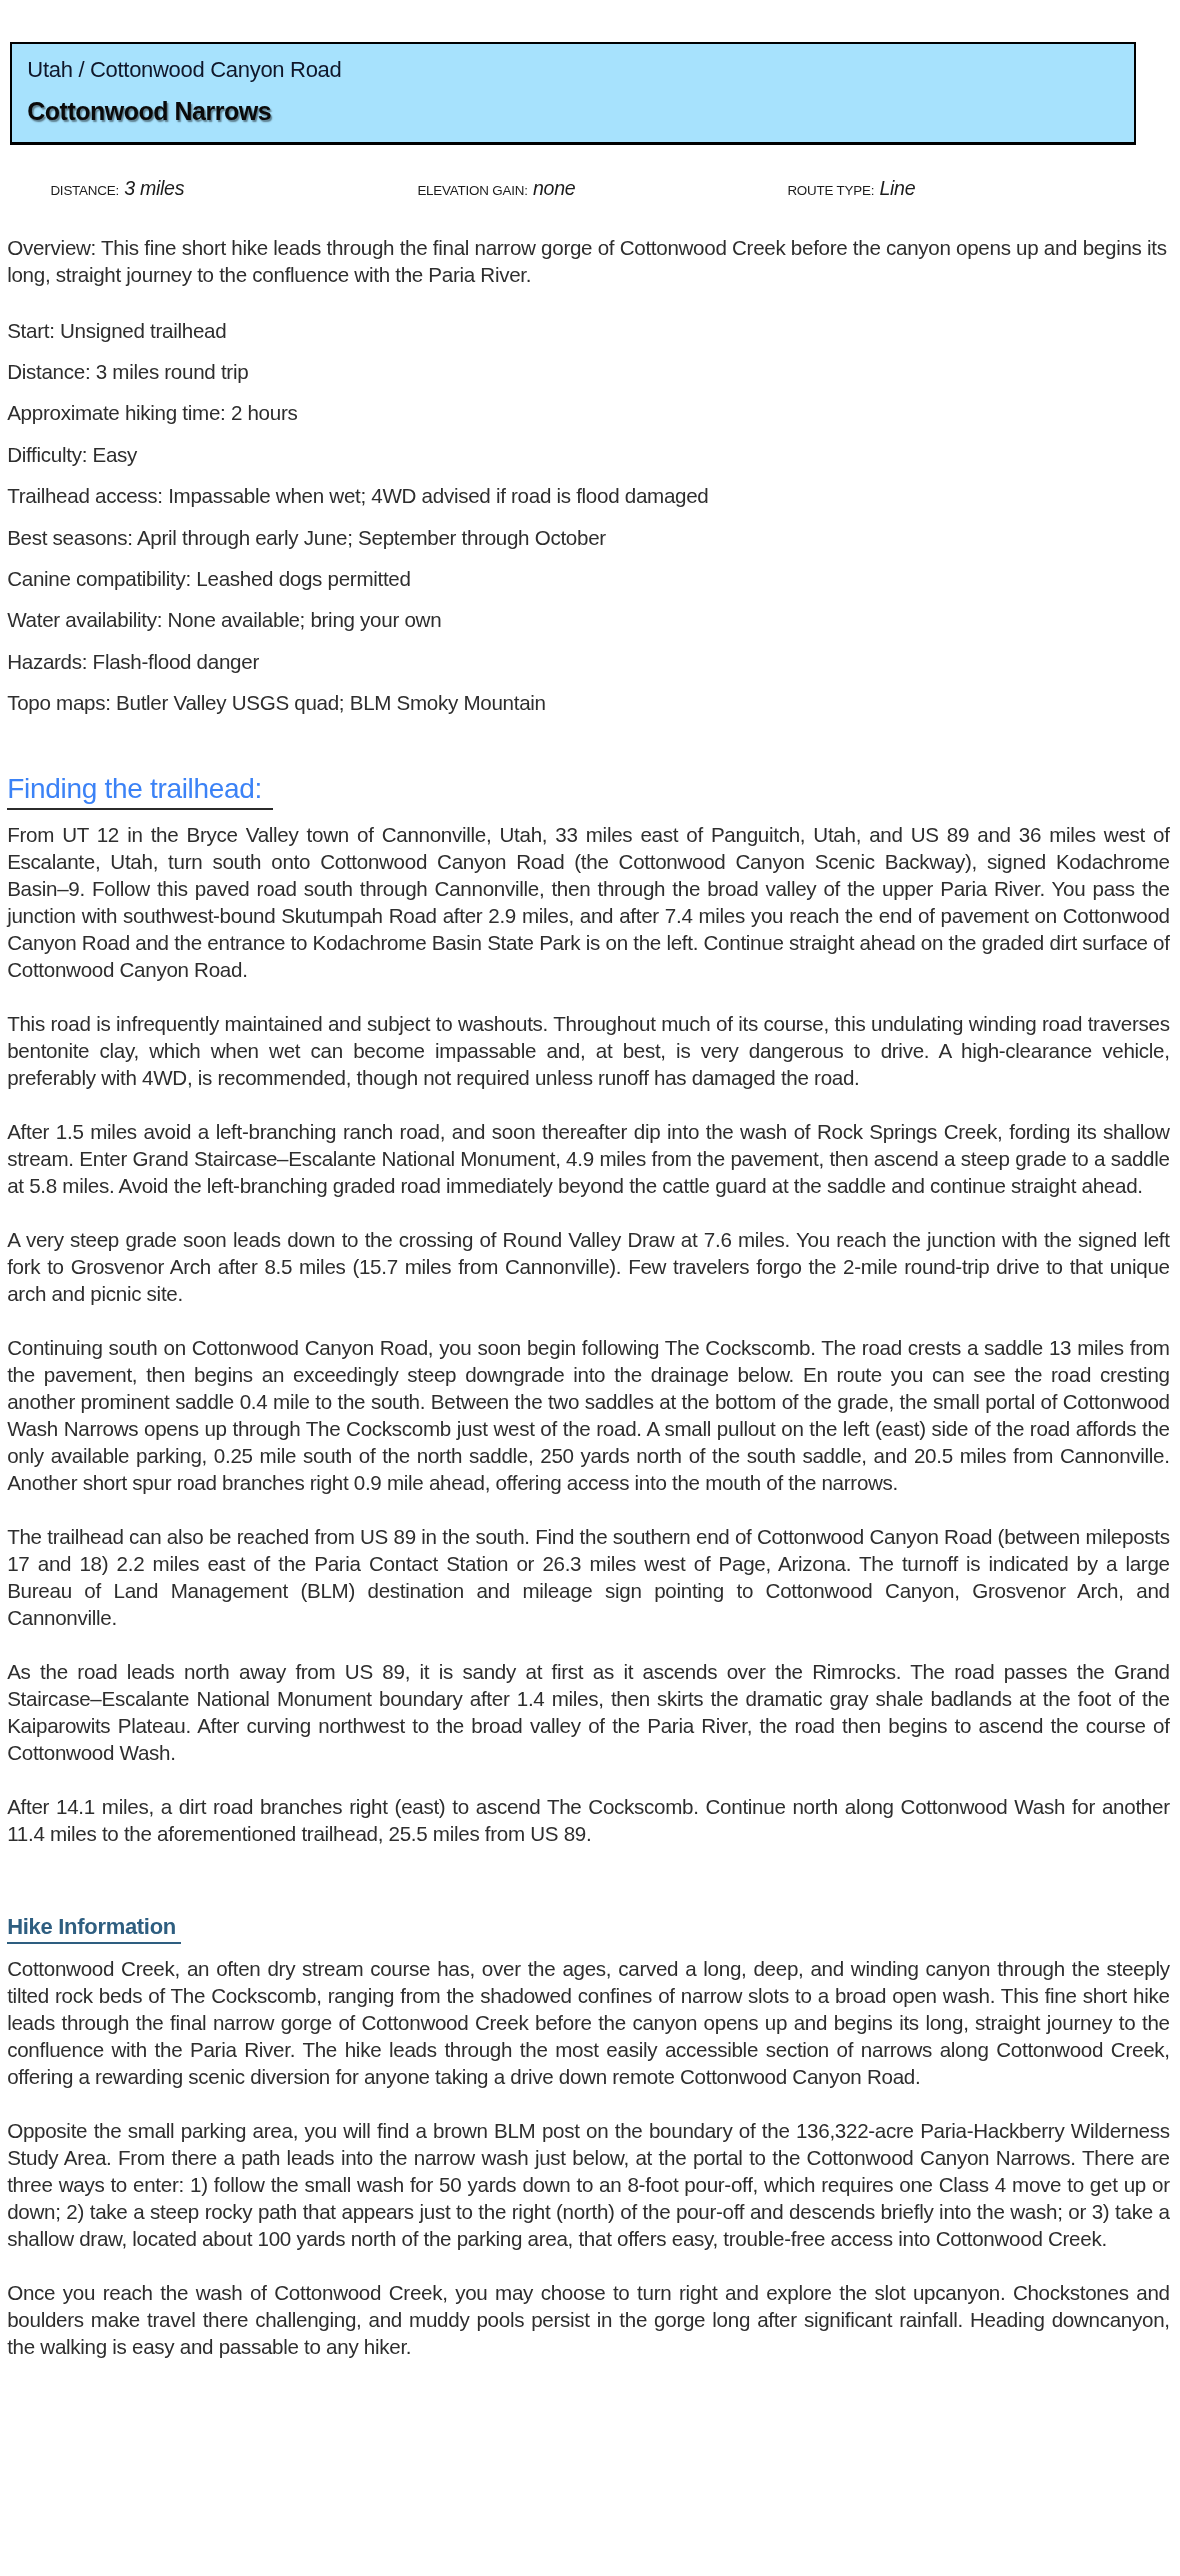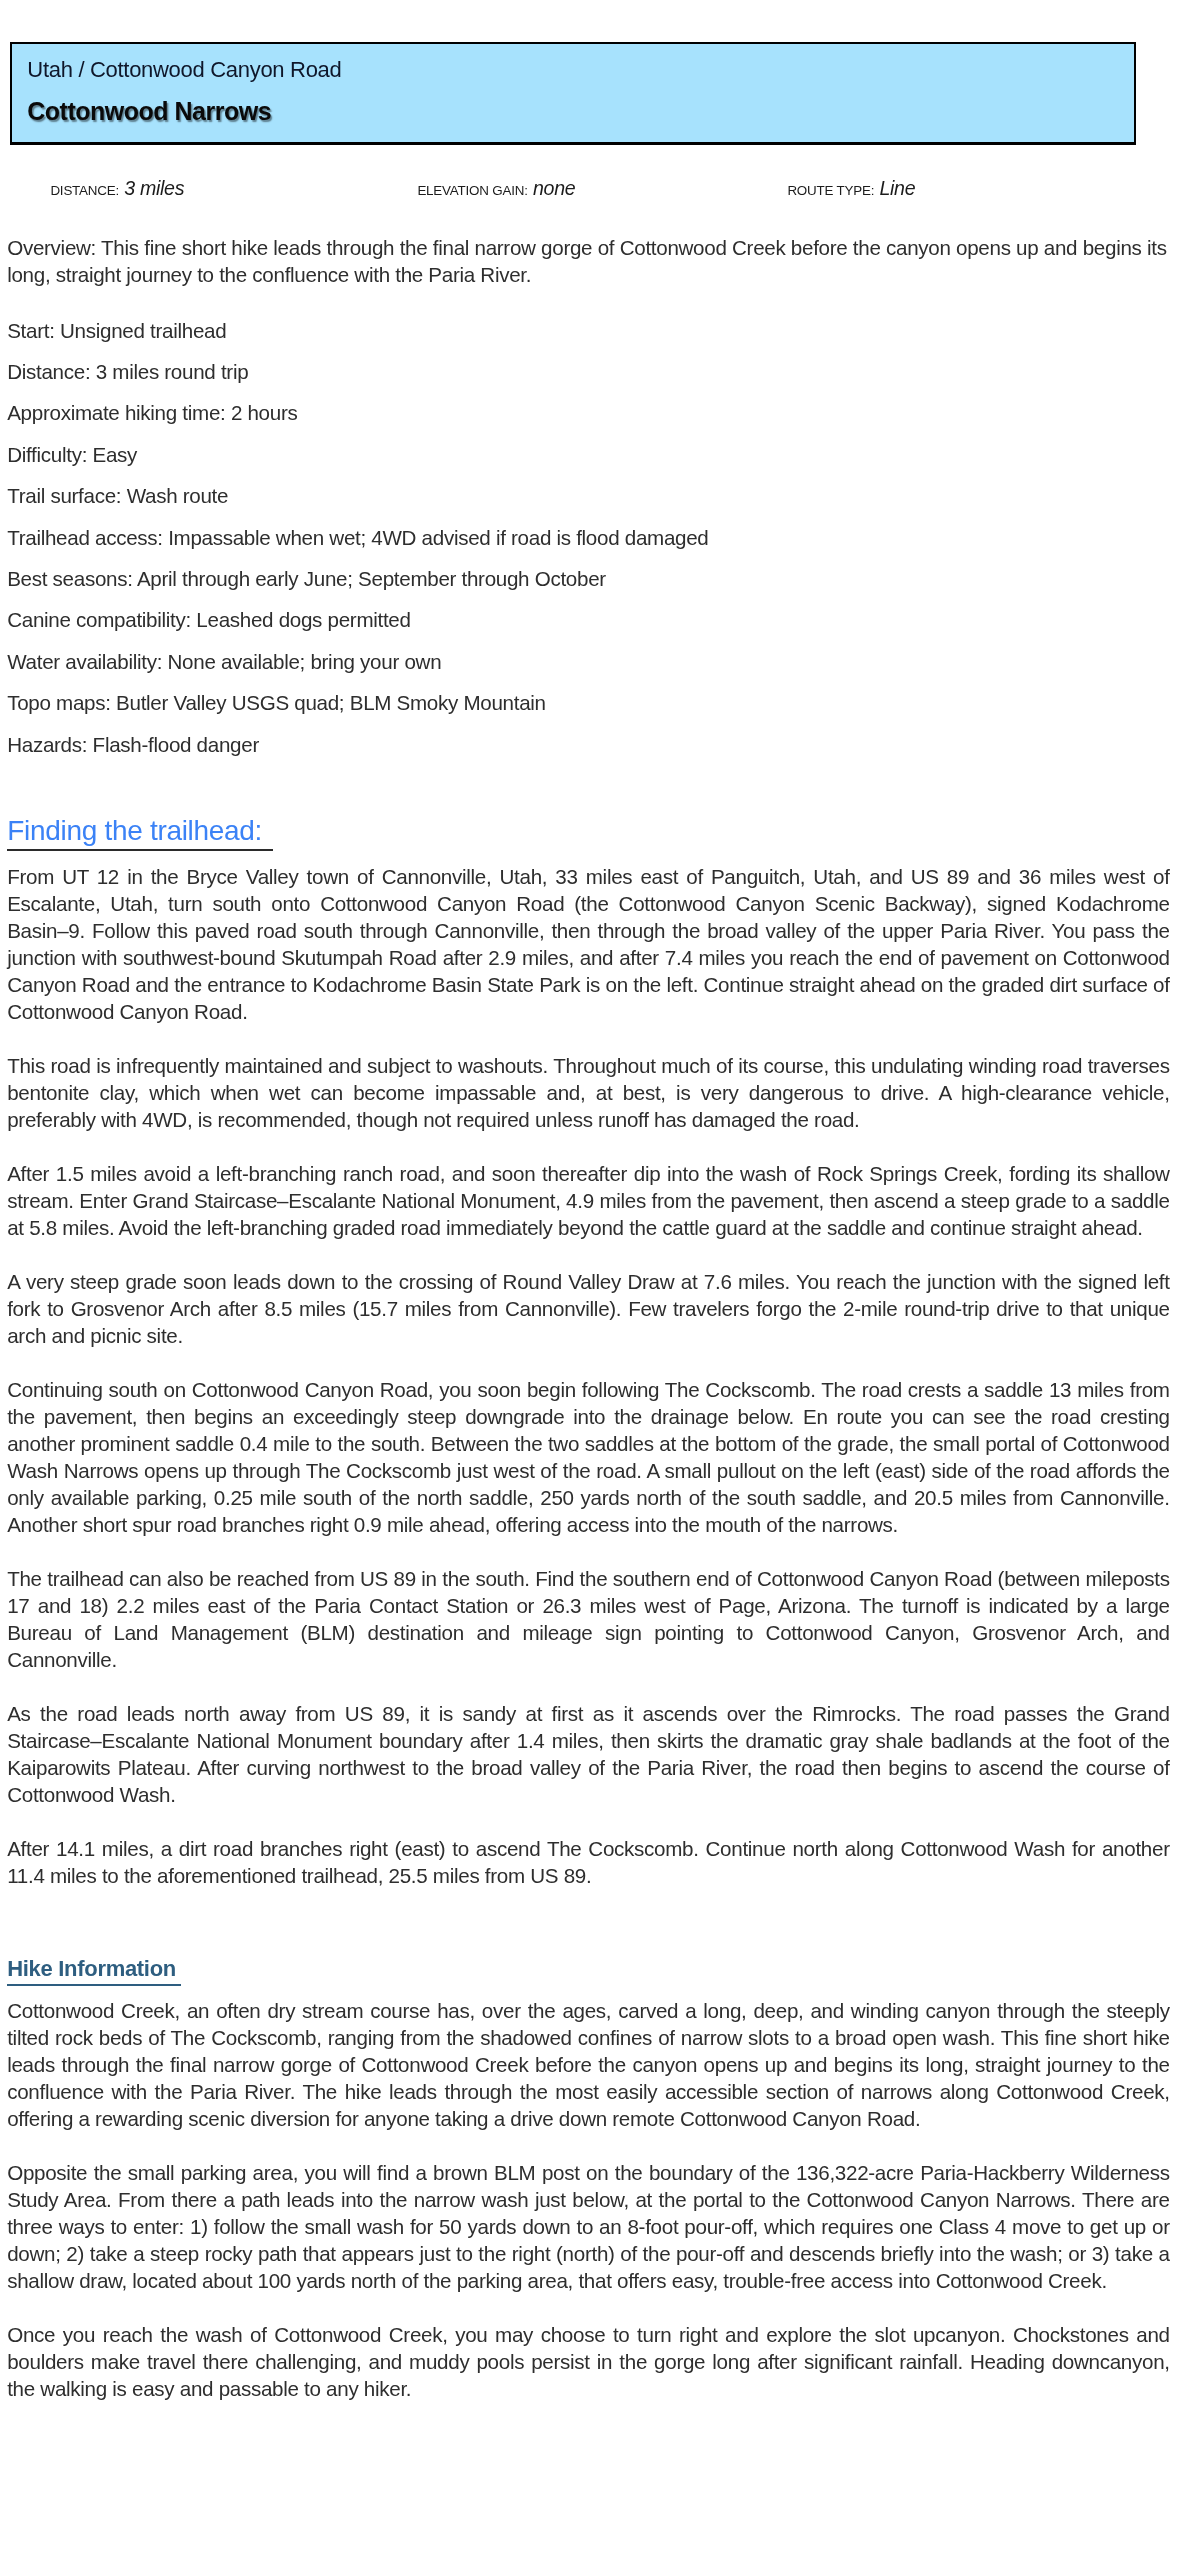--- a/index.html
+++ b/index.html
@@ -124,27 +124,26 @@
       <span class="stat-value">Line</span>
     </div>
   </div>
 
   <p class="bodytext overview">Overview: This fine short hike leads through the final narrow gorge of Cottonwood Creek before the canyon opens up and begins its long, straight journey to the confluence with the Paria River.</p>
 
   <p class="bodytext info-line first">Start: Unsigned trailhead</p>
   <p class="bodytext info-line">Distance: 3 miles round trip</p>
   <p class="bodytext info-line">Approximate hiking time: 2 hours</p>
   <p class="bodytext info-line">Difficulty: Easy</p>
-  <p class="bodytext info-line">Trail surface: Wash route</p>
   <p class="bodytext info-line">Trailhead access: Impassable when wet; 4WD advised if road is flood damaged</p>
   <p class="bodytext info-line">Best seasons: April through early June; September through October</p>
   <p class="bodytext info-line">Canine compatibility: Leashed dogs permitted</p>
   <p class="bodytext info-line">Water availability: None available; bring your own</p>
+  <p class="bodytext info-line">Hazards: Flash-flood danger</p>
   <p class="bodytext info-line">Topo maps: Butler Valley USGS quad; BLM Smoky Mountain</p>
-  <p class="bodytext info-line">Hazards: Flash-flood danger</p>
 
   <div>
     <h2 class="section-heading">Finding the trailhead:</h2>
   </div>
   <p class="bodytext para first-after-heading">From UT 12 in the Bryce Valley town of Cannonville, Utah, 33 miles east of Panguitch, Utah, and US 89 and 36 miles west of Escalante, Utah, turn south onto Cottonwood Canyon Road (the Cottonwood Canyon Scenic Backway), signed Kodachrome Basin–9. Follow this paved road south through Cannonville, then through the broad valley of the upper Paria River. You pass the junction with southwest-bound Skutumpah Road after 2.9 miles, and after 7.4 miles you reach the end of pavement on Cottonwood Canyon Road and the entrance to Kodachrome Basin State Park is on the left. Continue straight ahead on the graded dirt surface of Cottonwood Canyon Road.</p>
   <p class="bodytext para">This road is infrequently maintained and subject to washouts. Throughout much of its course, this undulating winding road traverses bentonite clay, which when wet can become impassable and, at best, is very dangerous to drive. A high-clearance vehicle, preferably with 4WD, is recommended, though not required unless runoff has damaged the road.</p>
   <p class="bodytext para">After 1.5 miles avoid a left-branching ranch road, and soon thereafter dip into the wash of Rock Springs Creek, fording its shallow stream. Enter Grand Staircase–Escalante National Monument, 4.9 miles from the pavement, then ascend a steep grade to a saddle at 5.8 miles. Avoid the left-branching graded road immediately beyond the cattle guard at the saddle and continue straight ahead.</p>
   <p class="bodytext para">A very steep grade soon leads down to the crossing of Round Valley Draw at 7.6 miles. You reach the junction with the signed left fork to Grosvenor Arch after 8.5 miles (15.7 miles from Cannonville). Few travelers forgo the 2-mile round-trip drive to that unique arch and picnic site.</p>
   <p class="bodytext para">Continuing south on Cottonwood Canyon Road, you soon begin following The Cockscomb. The road crests a saddle 13 miles from the pavement, then begins an exceedingly steep downgrade into the drainage below. En route you can see the road cresting another prominent saddle 0.4 mile to the south. Between the two saddles at the bottom of the grade, the small portal of Cottonwood Wash Narrows opens up through The Cockscomb just west of the road. A small pullout on the left (east) side of the road affords the only available parking, 0.25 mile south of the north saddle, 250 yards north of the south saddle, and 20.5 miles from Cannonville. Another short spur road branches right 0.9 mile ahead, offering access into the mouth of the narrows.</p>
   <p class="bodytext para">The trailhead can also be reached from US 89 in the south. Find the southern end of Cottonwood Canyon Road (between mileposts 17 and 18) 2.2 miles east of the Paria Contact Station or 26.3 miles west of Page, Arizona. The turnoff is indicated by a large Bureau of Land Management (BLM) destination and mileage sign pointing to Cottonwood Canyon, Grosvenor Arch, and Cannonville.</p>

